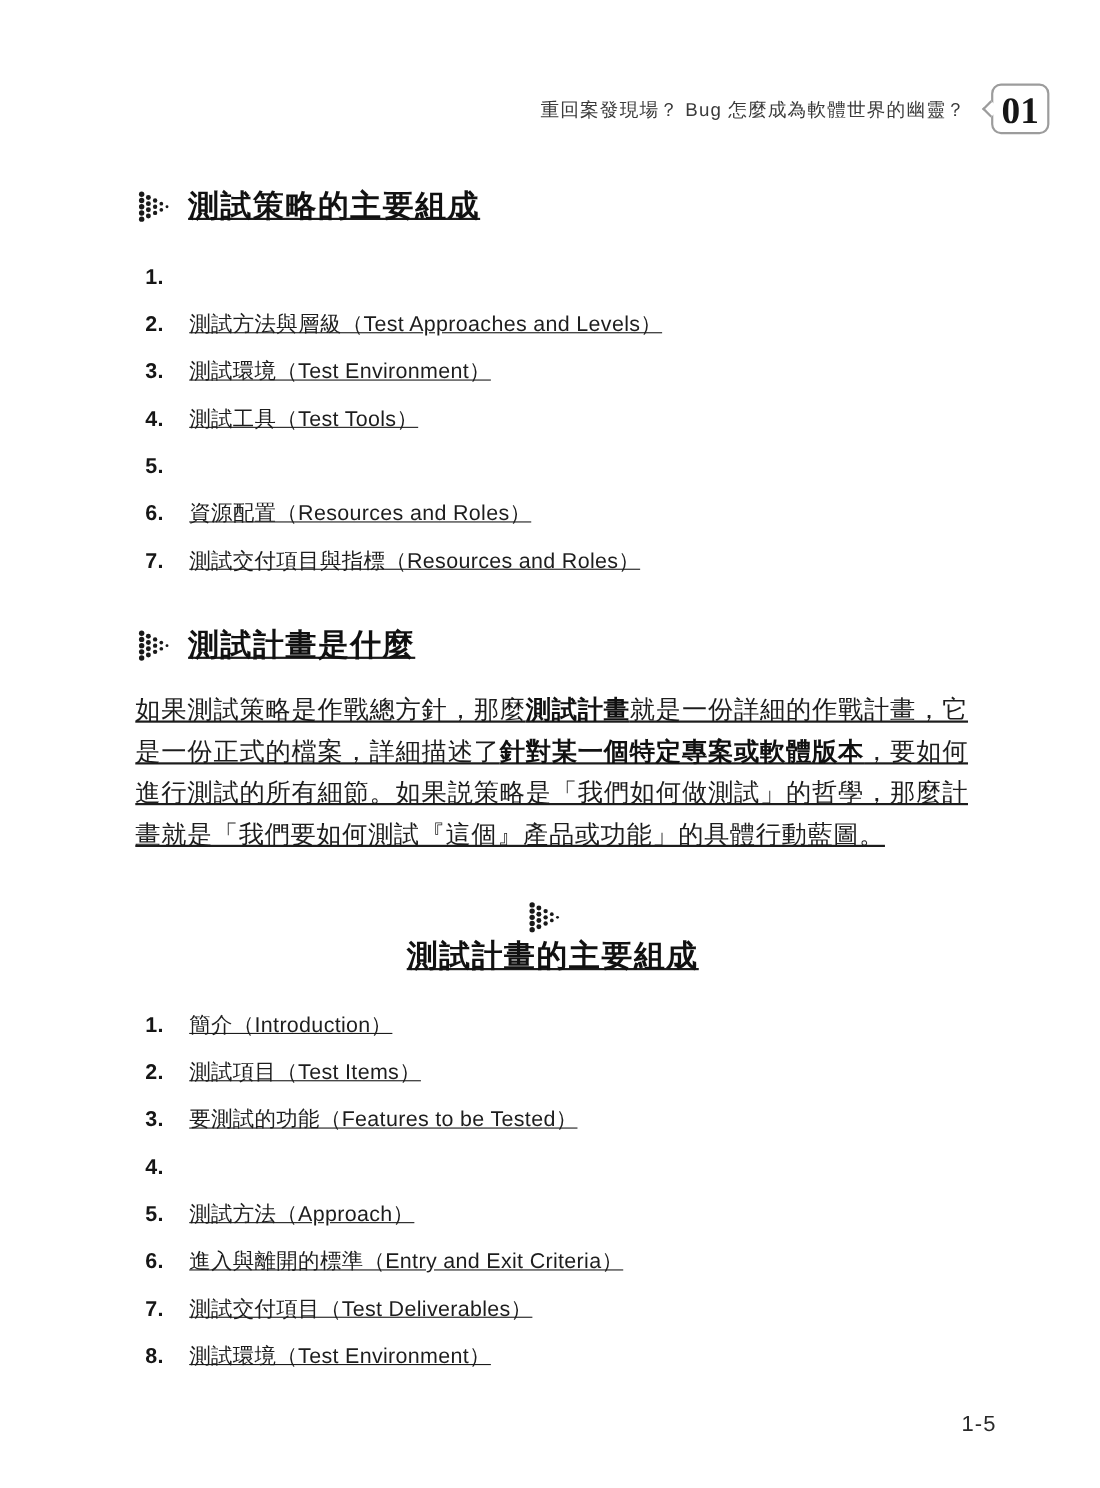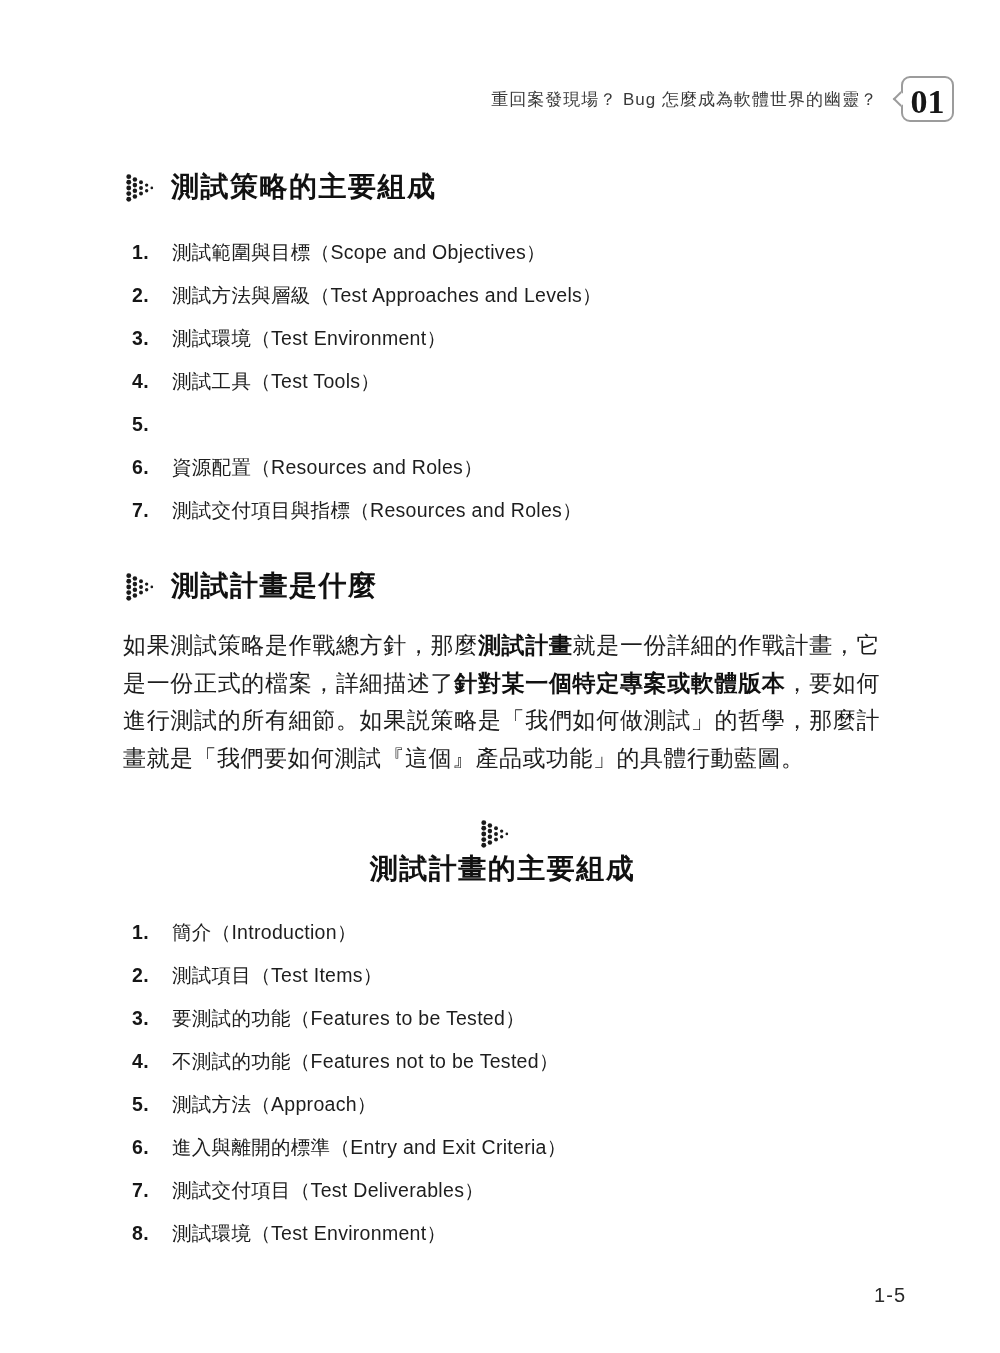--- a/index.html
+++ b/index.html
@@ -47,21 +47,21 @@
     background:#fff;
     border-left:2.5px solid #9c9c9c;
     border-bottom:2.5px solid #9c9c9c;
     transform:translateY(-50%) rotate(45deg);
     box-sizing:border-box;
   }
 
   
   main {
     position:absolute;
-    left:123px; right:120px; top:0;
+    left:123px; right:120px; top:0;text-decoration:underline;
   }
   section { display:flow-root; }
 
   h2.sec-heading {
     display:flex; align-items:center;
     margin:0 0 0 2px;
     font-size:28px;
     font-weight:700;
     color:#111;
     letter-spacing:1.5px;
@@ -148,21 +148,21 @@
               <circle cx="17" cy="16" r="2.1"></circle>
               <circle cx="17" cy="22" r="2.1"></circle>
             <circle cx="23" cy="13" r="1.8"></circle>
               <circle cx="23" cy="19" r="1.8"></circle>
             <circle cx="28.5" cy="16" r="1.4"></circle>
           </g>
         </svg>
         <span>測試策略的主要組成</span>
       </h2>
       <ol class="num-list">
-          <li><span class="num">1.</span><span>測試範圍與目標（Scope and Objectives）</span></li>
+          <li><span class="num">1.</span></li>
           <li><span class="num">2.</span><span>測試方法與層級（Test Approaches and Levels）</span></li>
           <li><span class="num">3.</span><span>測試環境（Test Environment）</span></li>
           <li><span class="num">4.</span><span>測試工具（Test Tools）</span></li>
           <li><span class="num">5.</span></li>
           <li><span class="num">6.</span><span>資源配置（Resources and Roles）</span></li>
           <li><span class="num">7.</span><span>測試交付項目與指標（Resources and Roles）</span></li>
         </ol>
     </section>
 
     <section id="sec-whatis">
@@ -211,21 +211,21 @@
               <circle cx="23" cy="19" r="1.8"></circle>
             <circle cx="28.5" cy="16" r="1.4"></circle>
           </g>
         </svg>
         <span>測試計畫的主要組成</span>
       </h2>
       <ol class="num-list">
           <li><span class="num">1.</span><span>簡介（Introduction）</span></li>
           <li><span class="num">2.</span><span>測試項目（Test Items）</span></li>
           <li><span class="num">3.</span><span>要測試的功能（Features to be Tested）</span></li>
-          <li><span class="num">4.</span><span>不測試的功能（Features not to be Tested）</span></li>
+          <li><span class="num">4.</span></li>
           <li><span class="num">5.</span><span>測試方法（Approach）</span></li>
           <li><span class="num">6.</span><span>進入與離開的標準（Entry and Exit Criteria）</span></li>
           <li><span class="num">7.</span><span>測試交付項目（Test Deliverables）</span></li>
           <li><span class="num">8.</span><span>測試環境（Test Environment）</span></li>
         </ol>
     </section>
 
   </main>
 
   <div class="page-number">1-5</div>

